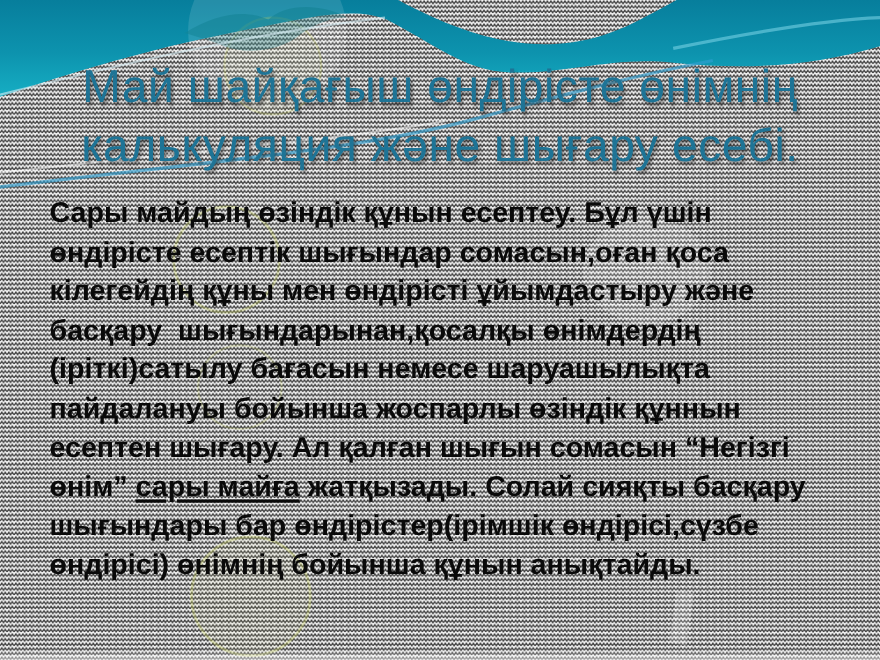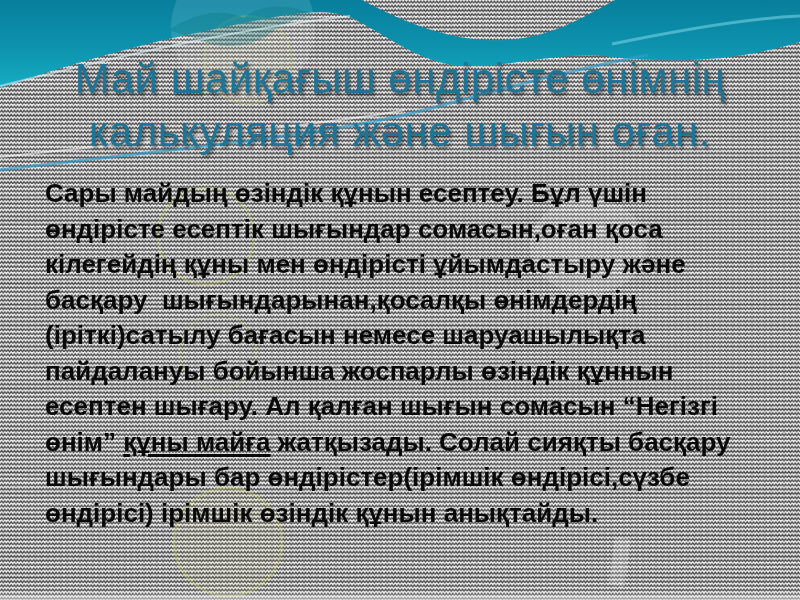--- a/index.html
+++ b/index.html
@@ -61,27 +61,27 @@
                C300,16 286,22 272,32 C256,46 224,50 204,42 C192,37 178,33 168,30 Z" fill="rgba(26,128,136,0.55)"></path>
     </g>
 
     <path d="M0,86 C120,56 230,30 350,16" fill="none" stroke="#d8eff5" stroke-width="2" opacity="0.6"></path>
     <path d="M0,170 C180,148 330,136 432,108 C520,84 580,68 648,55" fill="none" style="stroke:var(--accent-blue,#2f9ed0)" stroke-width="3" opacity="0.65"></path>
     <path d="M0,157 C170,138 310,127 405,110" fill="none" stroke="#ffffff" stroke-width="2" opacity="0.5"></path>
     <path d="M612,44 C690,28 750,18 800,16" fill="none" stroke="#7fd7ea" stroke-width="3" opacity="0.55"></path>
   </svg>
 
   <h1 class="title">Май шайқағыш өндірісте өнімнің
-калькуляция және шығын оған.</h1>
+калькуляция және шығару есебі.</h1>
 
   <p class="bodytext"><span>Сары майдың өзіндік құнын есептеу. Бұл үшін
 өндірісте есептік шығындар сомасын,оған қоса
 кілегейдің құны мен өндірісті ұйымдастыру және
 басқару  шығындарынан,қосалқы өнімдердің
 (іріткі)сатылу бағасын немесе шаруашылықта
 пайдалануы бойынша жоспарлы өзіндік құннын
 есептен шығару. Ал қалған шығын сомасын “Негізгі
-өнім” </span><span class="u">құны майға</span><span> жатқызады. Солай сияқты басқару
+өнім” </span><span class="u">сары майға</span><span> жатқызады. Солай сияқты басқару
 шығындары бар өндірістер(ірімшік өндірісі,сүзбе
-өндірісі) ірімшік өзіндік құнын анықтайды.</span></p>
+өндірісі) өнімнің бойынша құнын анықтайды.</span></p>
 
   <div class="bottom-fade"></div>
 </div>
 
 </body></html>

